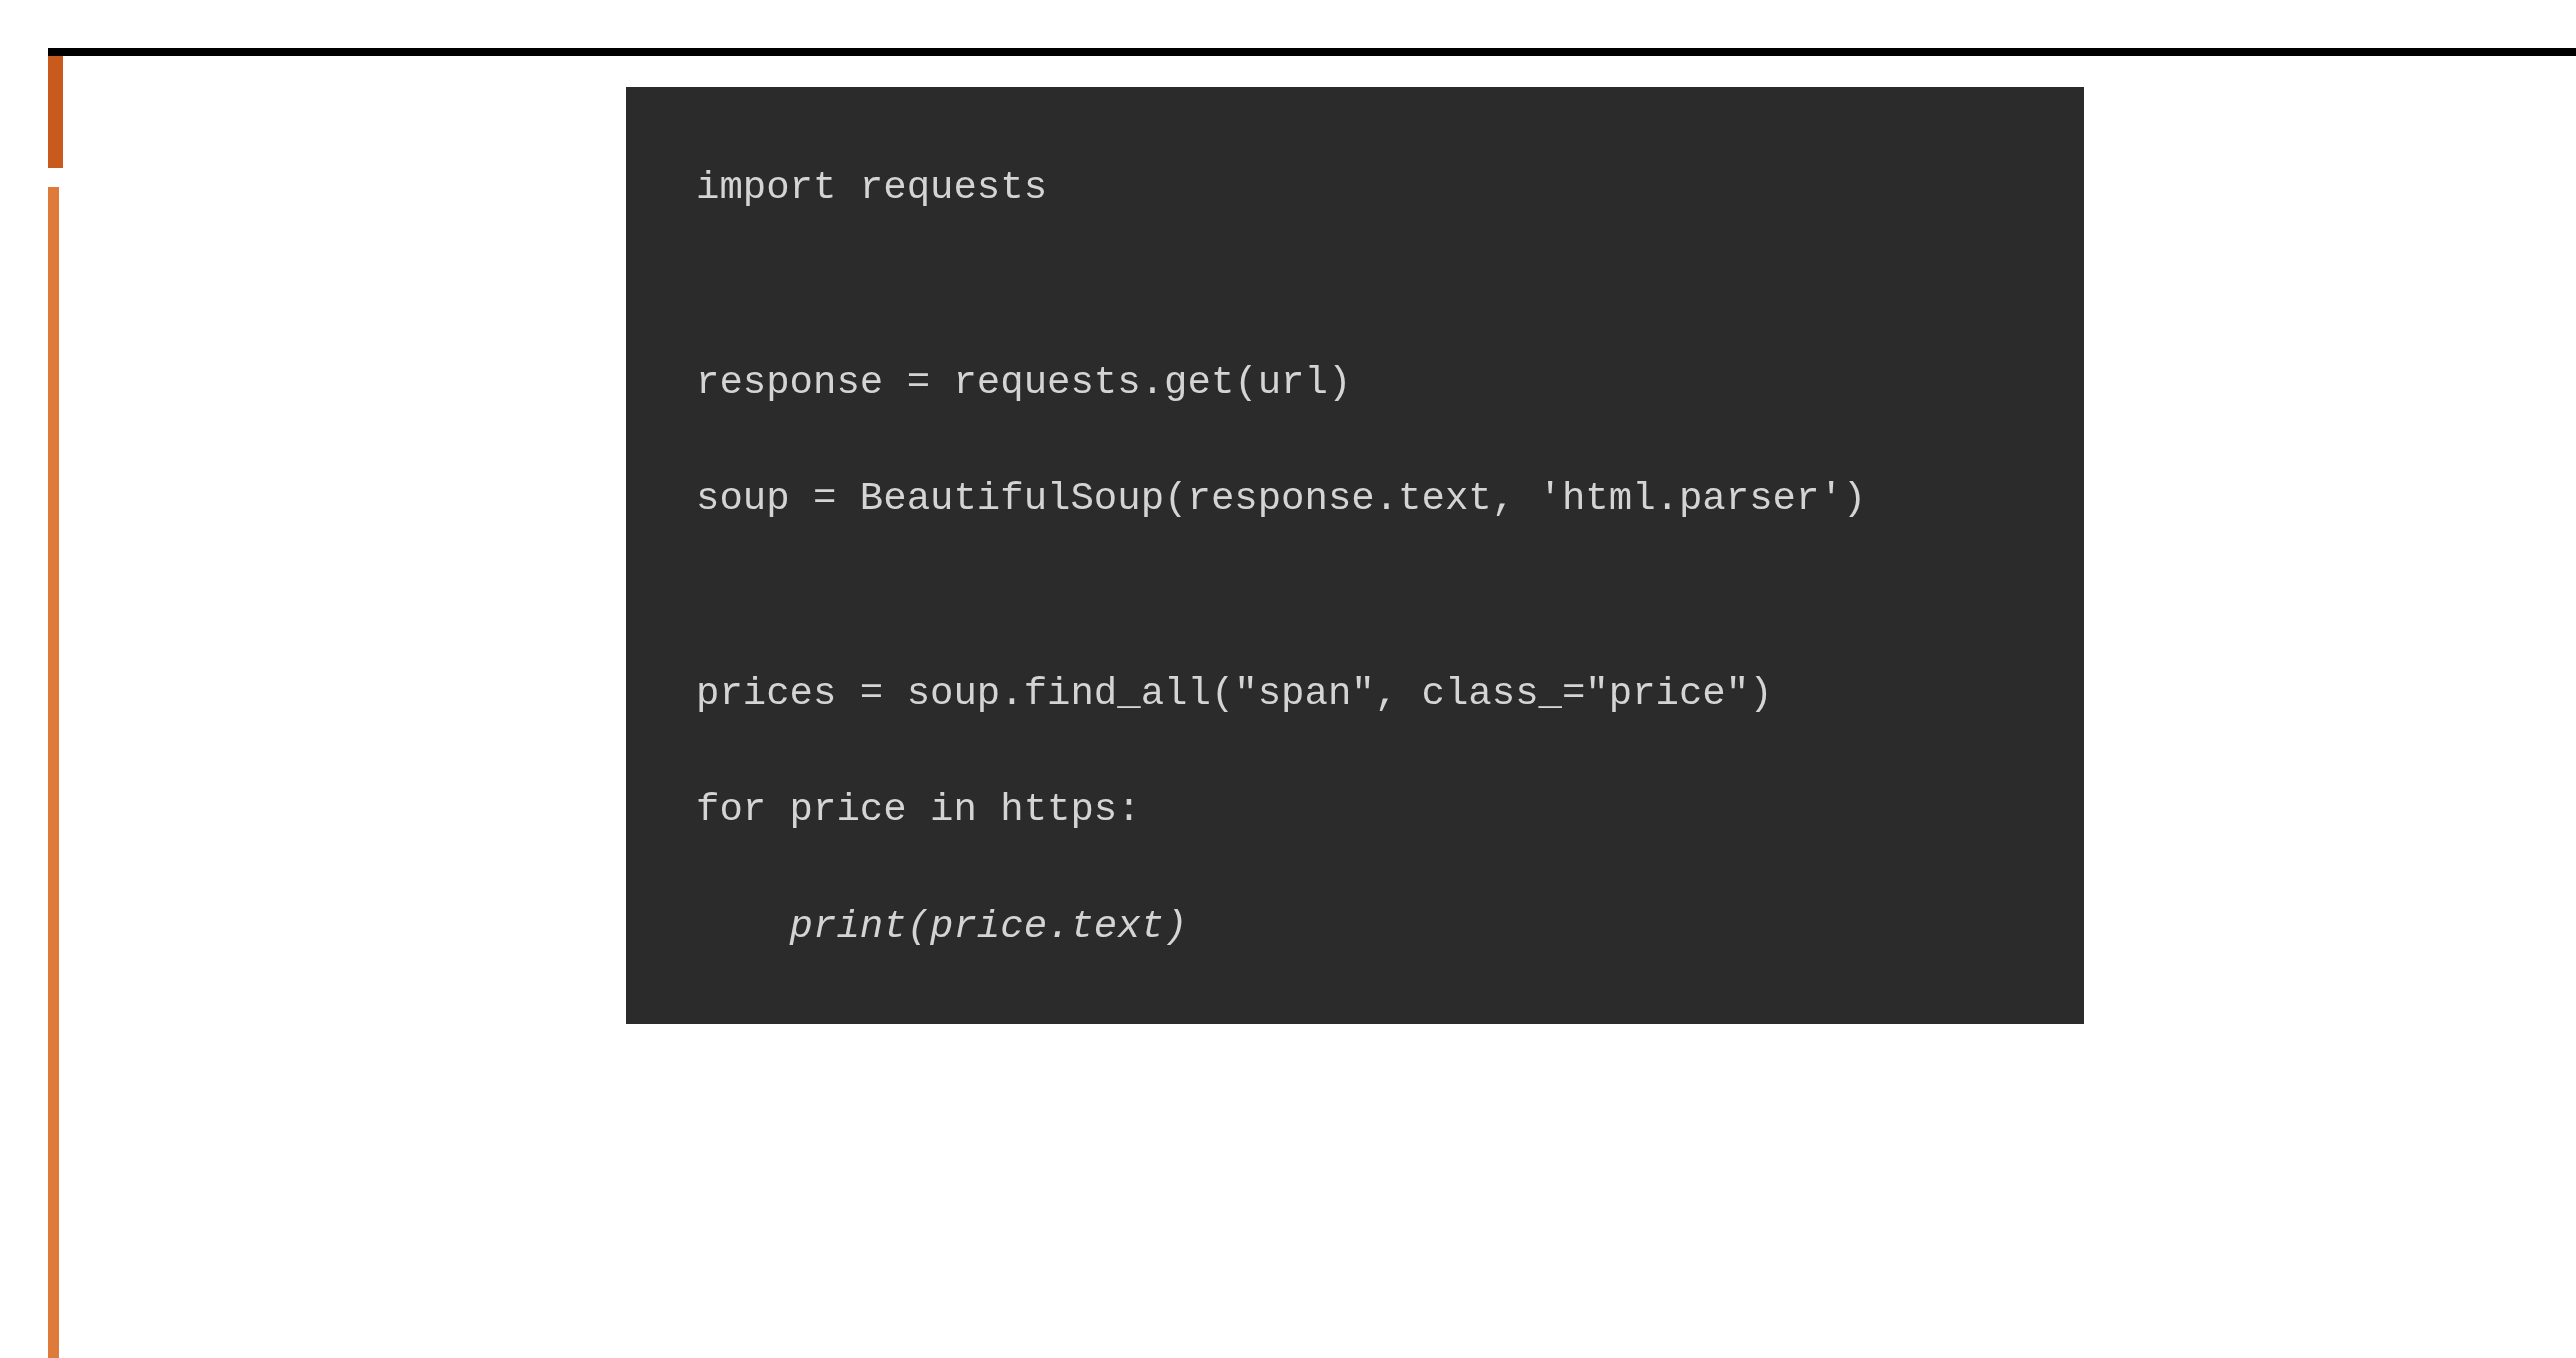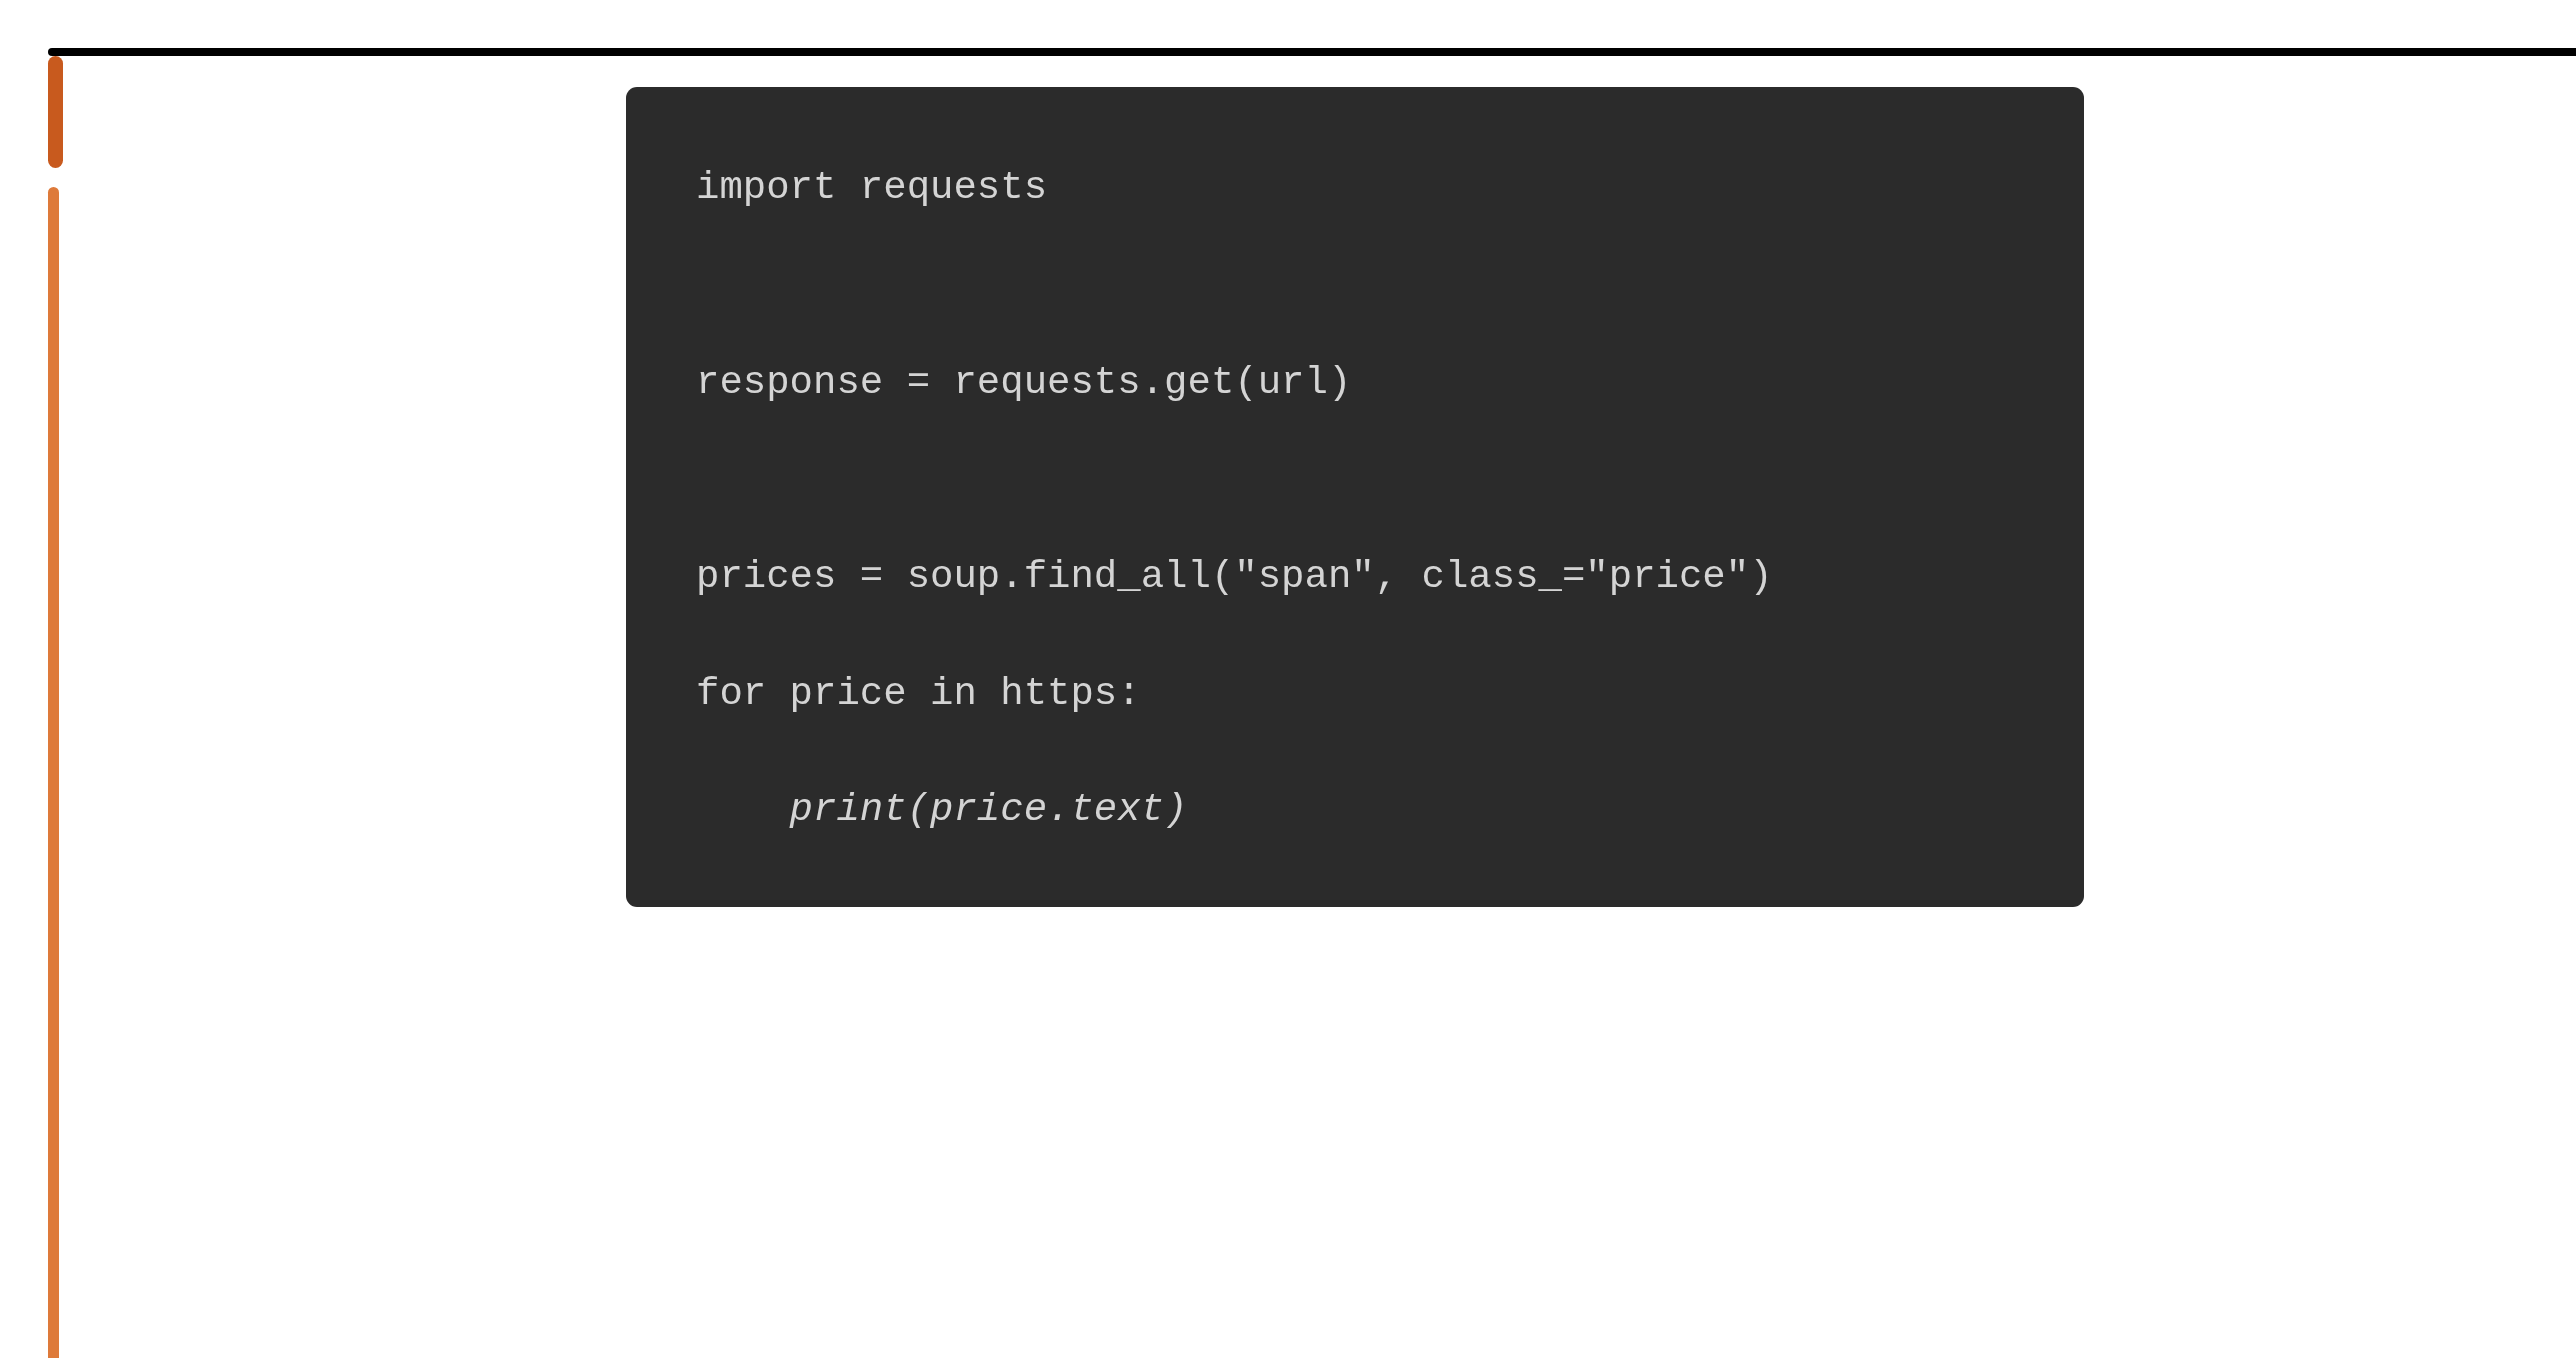--- a/index.html
+++ b/index.html
@@ -1,19 +1,18 @@
 <!DOCTYPE html>
 <html style="font-size:12.3px"><head>
   <meta charset="utf-8">
   <style>
     * {
       margin: 16px;
       padding: 0;
       box-sizing: border-box;
-      border-radius: 11px;
     }
     
     body {
       width: 2576px;
       height: 1359px;
       background: #ffffff;
       position: relative;
     }
     
     .top-bar {
@@ -71,18 +70,19 @@
 <body>
 
 <div class="top-bar"></div>
 <div class="left-accent"></div>
 <div class="left-accent-2"></div>
 
 <div class="code-block">
   <div class="code-line">import requests</div>
   <div class="code-spacer"></div>
   <div class="code-line">response = requests.get(url)</div>
+  <div class="code-line">soup = BeautifulSoup(response.text, 'html.parser')</div>
   <div class="code-spacer"></div>
   <div class="code-line">prices = soup.find_all("span", class_="price")</div>
   <div class="code-line">for price in https:</div>
   <div class="code-line">    print(price.text)</div>
 </div>
 
 
 </body></html>

